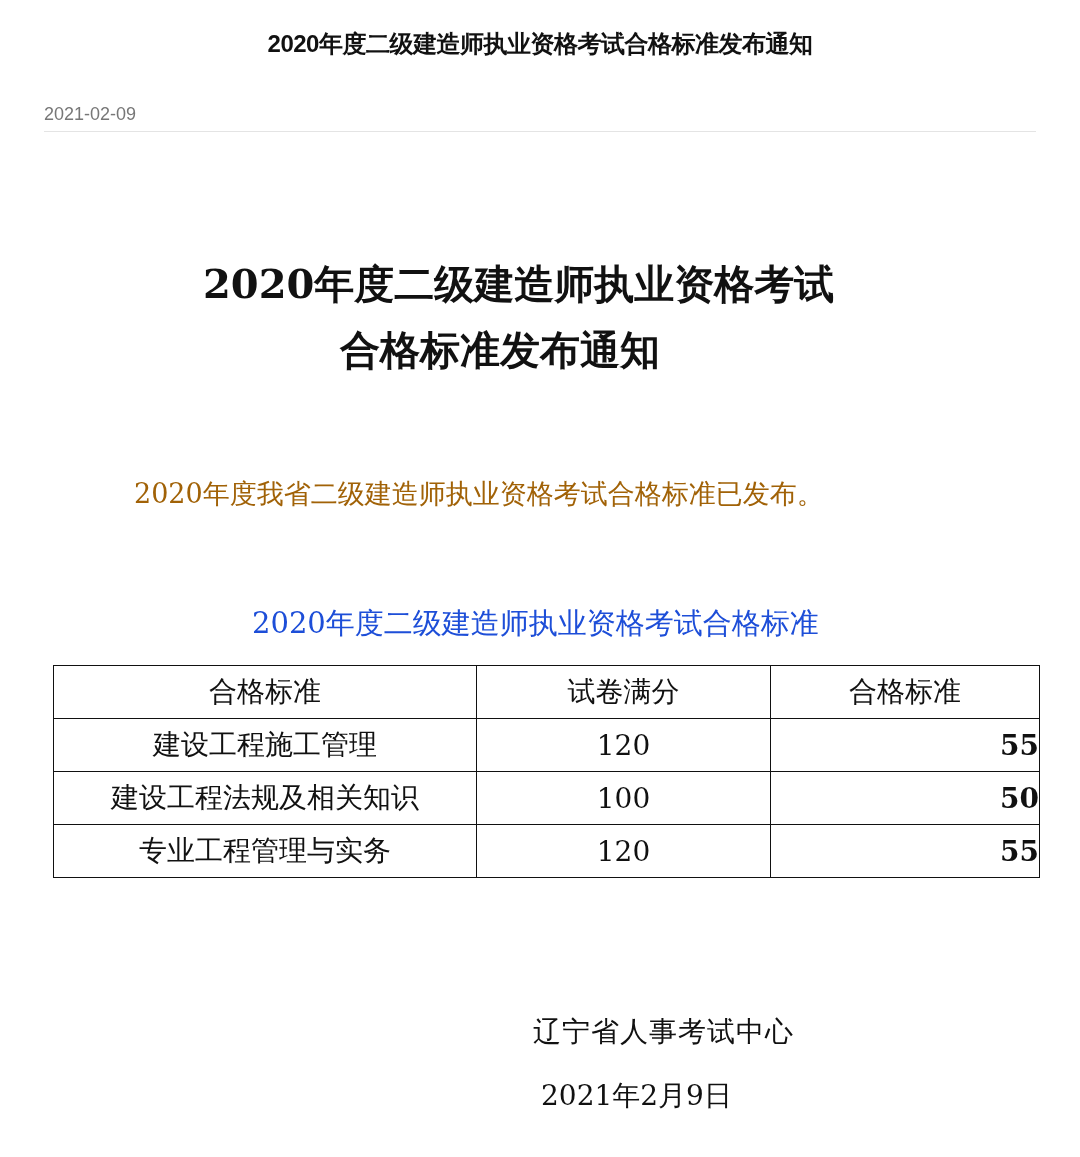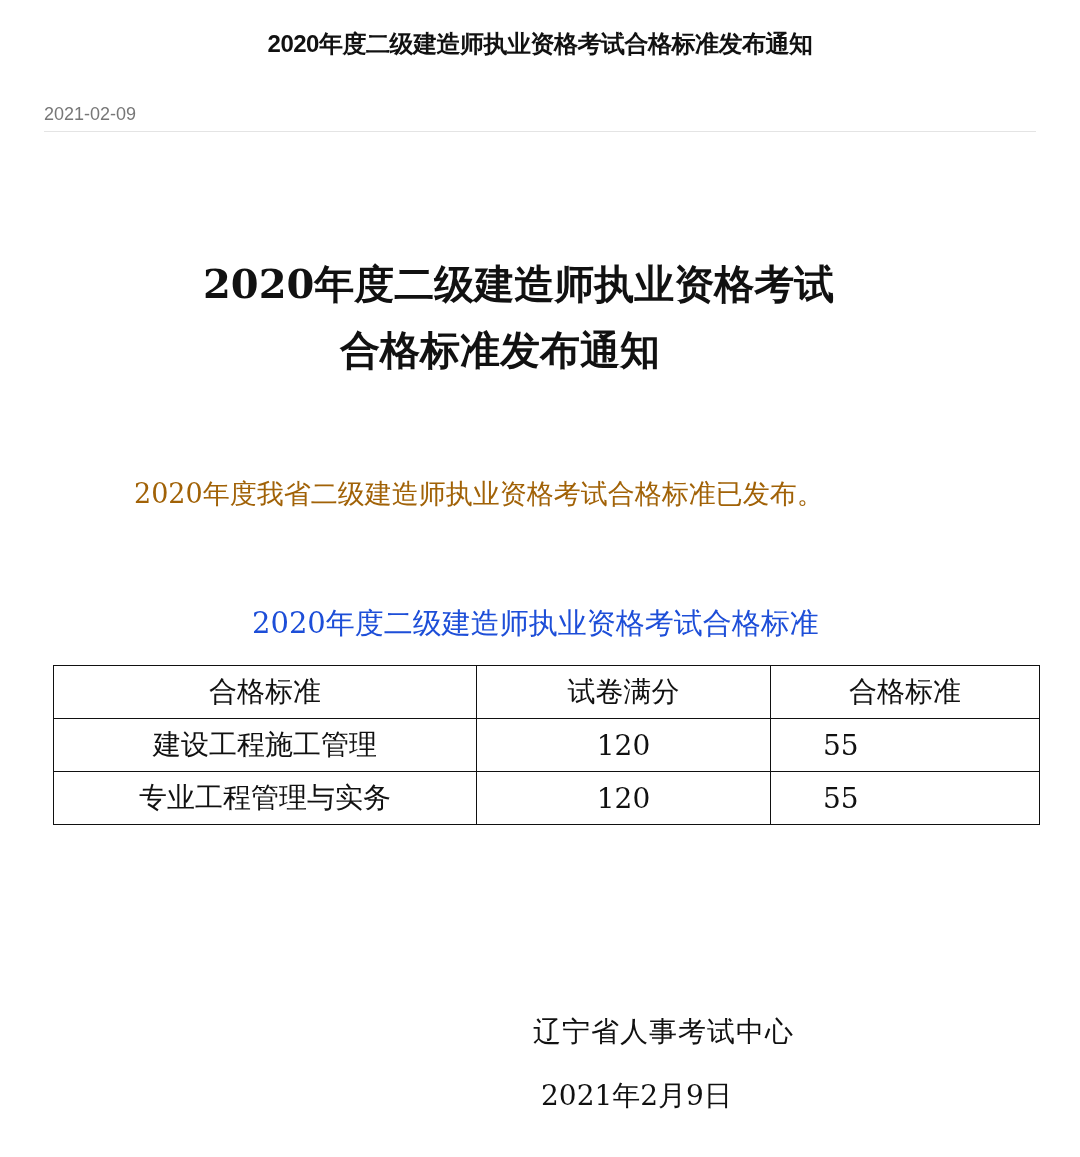--- a/index.html
+++ b/index.html
@@ -48,21 +48,21 @@
     }
     .standards-table td, .standards-table th {
       border: 1.5px solid #111;
       height: 53px; font-weight: normal;
       text-align: center; vertical-align: middle;
       white-space: nowrap; padding: 0;
     }
     .col-subject { width: 423px; }
     .col-full { width: 294px; }
     .col-pass { width: 269px; }
-    .standards-table td.pass-cell { text-align: left; padding-left: 52px; }
+    .standards-table td.pass-cell { text-align: right; padding-left: 52px; font-weight: bold; }
 
     .issuer {
       position: absolute; top: 1012px; left: 533px;
       font-size: 28px; line-height: 40px; white-space: nowrap; letter-spacing: 1px;
     }
     .issue-date {
       position: absolute; top: 1076px; left: 541px;
       font-size: 28px; line-height: 40px; white-space: nowrap;
     }
   </style>
@@ -90,20 +90,25 @@
       <th class="col-pass">合格标准</th>
     </tr>
   </thead>
   <tbody>
     <tr>
       <td>建设工程施工管理</td>
       <td>120</td>
       <td class="pass-cell">55</td>
     </tr>
     <tr>
+      <td>建设工程法规及相关知识</td>
+      <td>100</td>
+      <td class="pass-cell">50</td>
+    </tr>
+    <tr>
       <td>专业工程管理与实务</td>
       <td>120</td>
       <td class="pass-cell">55</td>
     </tr>
   </tbody>
 </table>
 
 <div class="issuer">辽宁省人事考试中心</div>
 <div class="issue-date">2021年2月9日</div>
 

